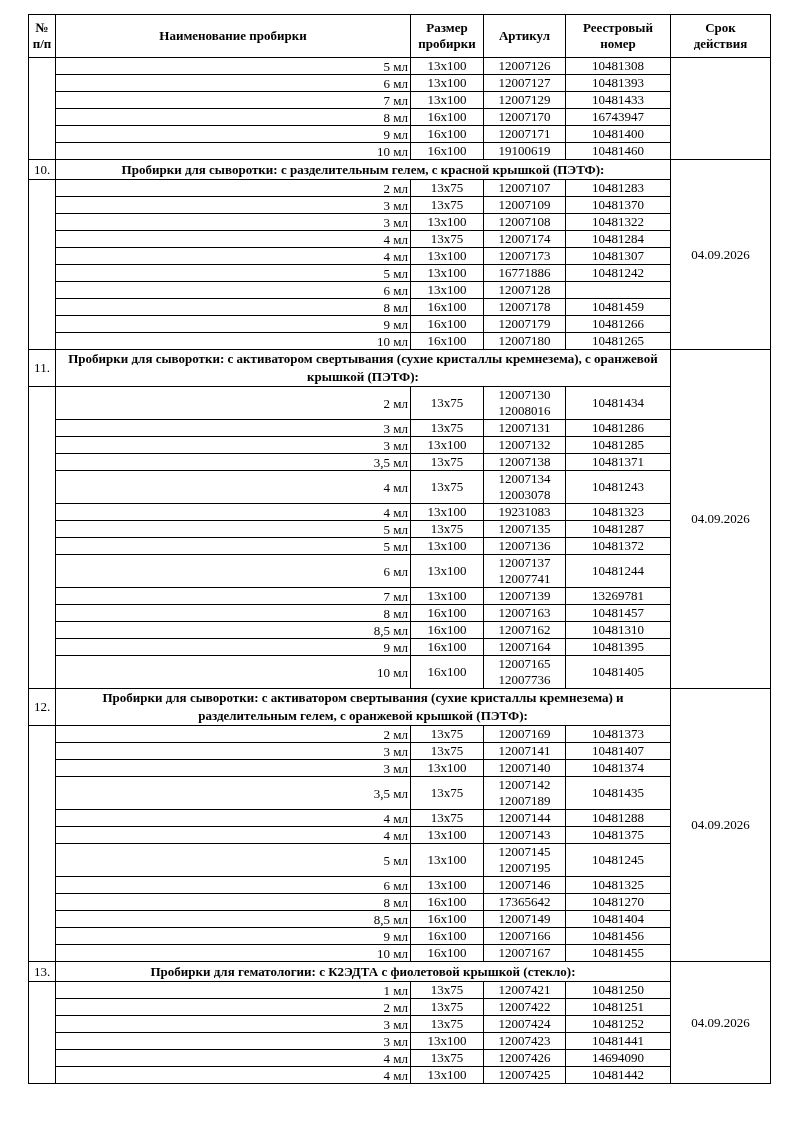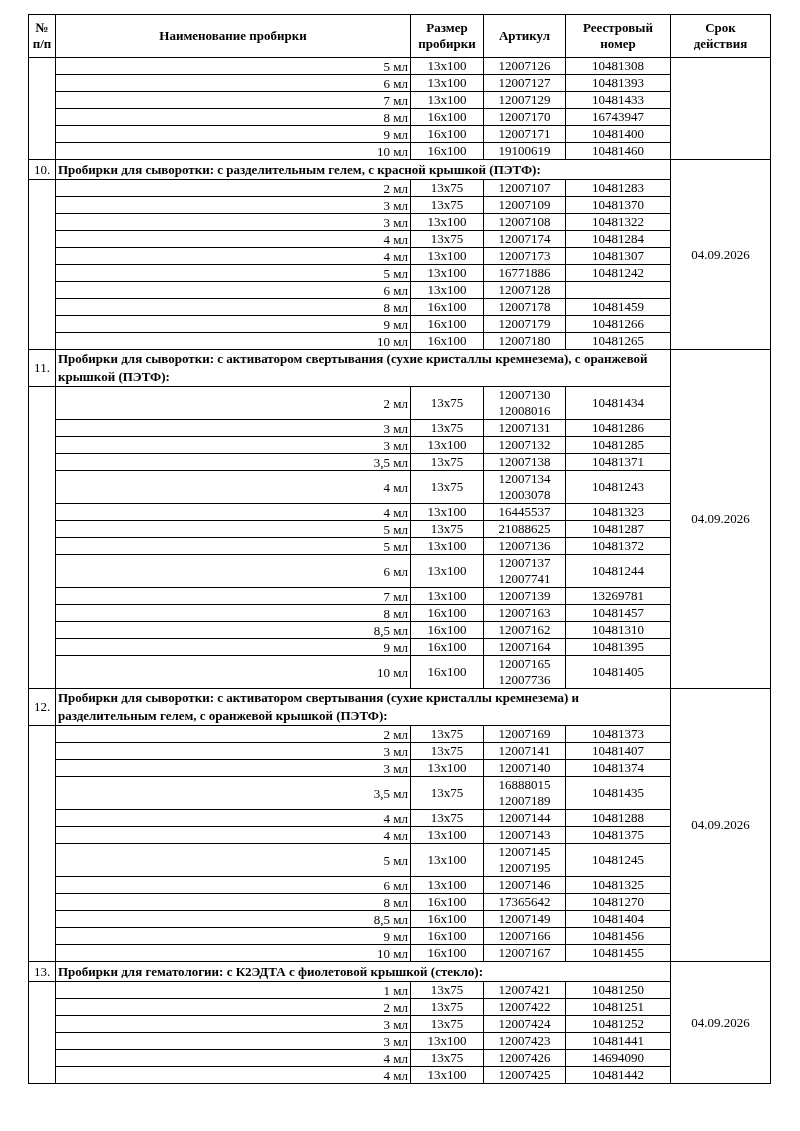--- a/index.html
+++ b/index.html
@@ -43,21 +43,21 @@
   }
   tr.data-row { height: 17px; }
   tr.section-row { height: 20px; }
   td.num-cell {
     text-align: center;
     vertical-align: middle;
     line-height: 14px;
   }
   td.section-title {
     font-weight: bold;
-    text-align: left;
+    text-align: center;
     line-height: 18px;
     padding: 1px 4px;
   }
   td.name-cell {
     text-align: right;
     padding-left: 4px;
     line-height: 15px;
   }
   td.size-cell, td.article-cell, td.registry-cell, td.validity-cell {
     text-align: center;
@@ -239,27 +239,27 @@
         <tr class="data-row">
           <td class="name-cell">4 мл</td>
           <td class="size-cell">13x75</td>
           <td class="article-cell">12007134
 12003078</td>
           <td class="registry-cell">10481243</td>
         </tr>
         <tr class="data-row">
           <td class="name-cell">4 мл</td>
           <td class="size-cell">13x100</td>
-          <td class="article-cell">16445537</td>
+          <td class="article-cell">19231083</td>
           <td class="registry-cell">10481323</td>
         </tr>
         <tr class="data-row">
           <td class="name-cell">5 мл</td>
           <td class="size-cell">13x75</td>
-          <td class="article-cell">21088625</td>
+          <td class="article-cell">12007135</td>
           <td class="registry-cell">10481287</td>
         </tr>
         <tr class="data-row">
           <td class="name-cell">5 мл</td>
           <td class="size-cell">13x100</td>
           <td class="article-cell">12007136</td>
           <td class="registry-cell">10481372</td>
         </tr>
         <tr class="data-row">
           <td class="name-cell">6 мл</td>
@@ -319,21 +319,21 @@
         </tr>
         <tr class="data-row">
           <td class="name-cell">3 мл</td>
           <td class="size-cell">13x100</td>
           <td class="article-cell">12007140</td>
           <td class="registry-cell">10481374</td>
         </tr>
         <tr class="data-row">
           <td class="name-cell">3,5 мл</td>
           <td class="size-cell">13x75</td>
-          <td class="article-cell">16888015
+          <td class="article-cell">12007142
 12007189</td>
           <td class="registry-cell">10481435</td>
         </tr>
         <tr class="data-row">
           <td class="name-cell">4 мл</td>
           <td class="size-cell">13x75</td>
           <td class="article-cell">12007144</td>
           <td class="registry-cell">10481288</td>
         </tr>
         <tr class="data-row">

